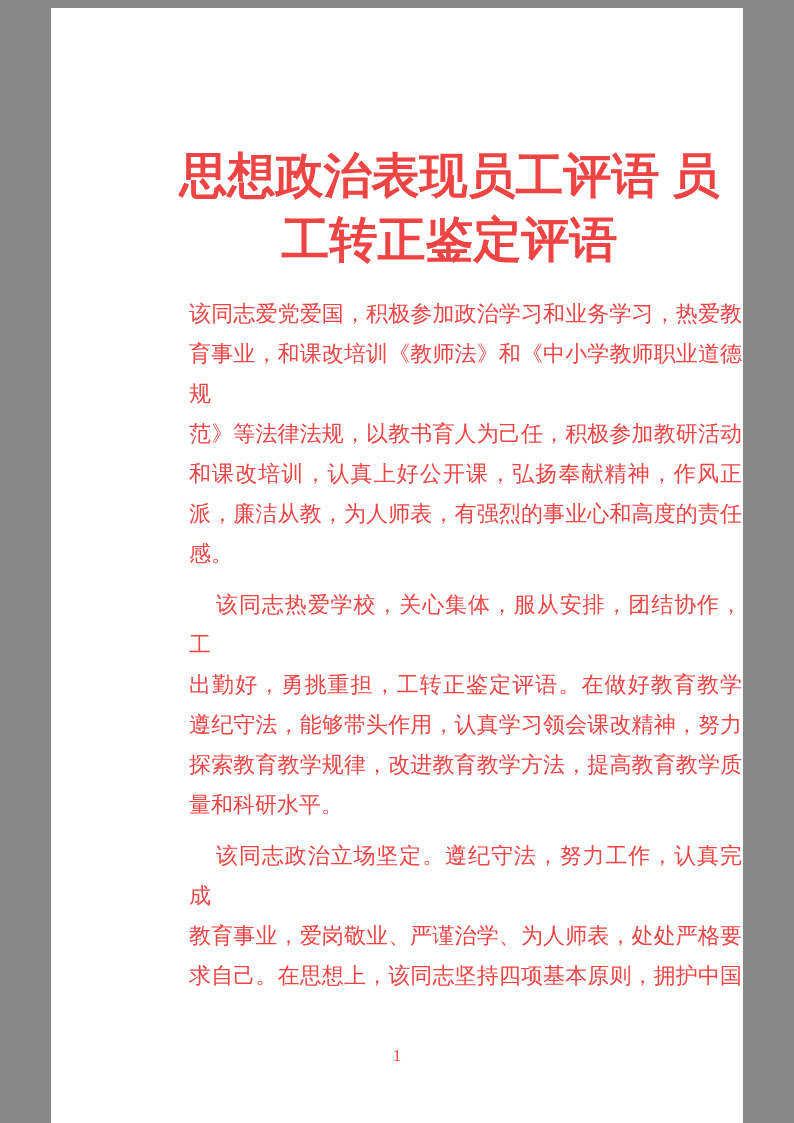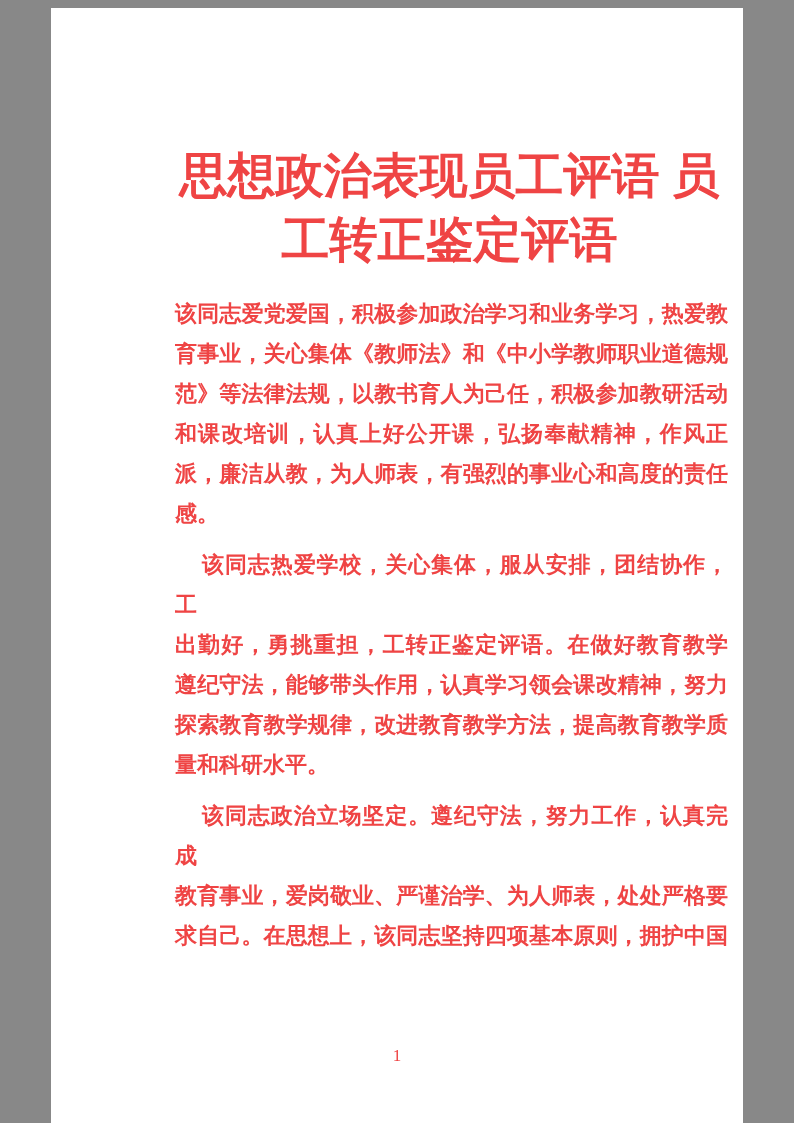--- a/index.html
+++ b/index.html
@@ -20,25 +20,25 @@
     top: 136px;
     width: 553px;
     font-size: 48px;
     font-weight: bold;
     line-height: 64px;
     text-align: center;
     letter-spacing: 0;
   }
   .doc-body {
     position: absolute;
-    left: 124px;
+    left: 138px;
     top: 286px;
     width: 553px;
     font-size: 22px;
-    font-weight: bold;
+    font-weight: normal;
     line-height: 40px;
   }
   .para { text-align: justify; }
   .para + .para { margin-top: 11px; }
   
   .para .line { text-align: justify; text-align-last: justify; }
   .para .line:last-child { text-align-last: left; }
   .para.fill-last .line:last-child { text-align-last: justify; }
   .para.indent .line:first-child { text-indent: 27px; }
   .page-number {
@@ -61,21 +61,21 @@
 
   <div class="line">思想政治表现员工评语 员</div>
       <div class="line">工转正鉴定评语</div>
     </h1>
 
   <div class="doc-body">
 
     <div class="para">
 
     <div class="line">该同志爱党爱国，积极参加政治学习和业务学习，热爱教</div>
-        <div class="line">育事业，关心集体《教师法》和《中小学教师职业道德规</div>
+        <div class="line">育事业，和课改培训《教师法》和《中小学教师职业道德规</div>
         <div class="line">范》等法律法规，以教书育人为己任，积极参加教研活动</div>
         <div class="line">和课改培训，认真上好公开课，弘扬奉献精神，作风正</div>
         <div class="line">派，廉洁从教，为人师表，有强烈的事业心和高度的责任</div>
         <div class="line">感。</div>
       </div>
 
     <div class="para indent">
 
     <div class="line">该同志热爱学校，关心集体，服从安排，团结协作，工</div>
         <div class="line">出勤好，勇挑重担，工转正鉴定评语。在做好教育教学</div>

